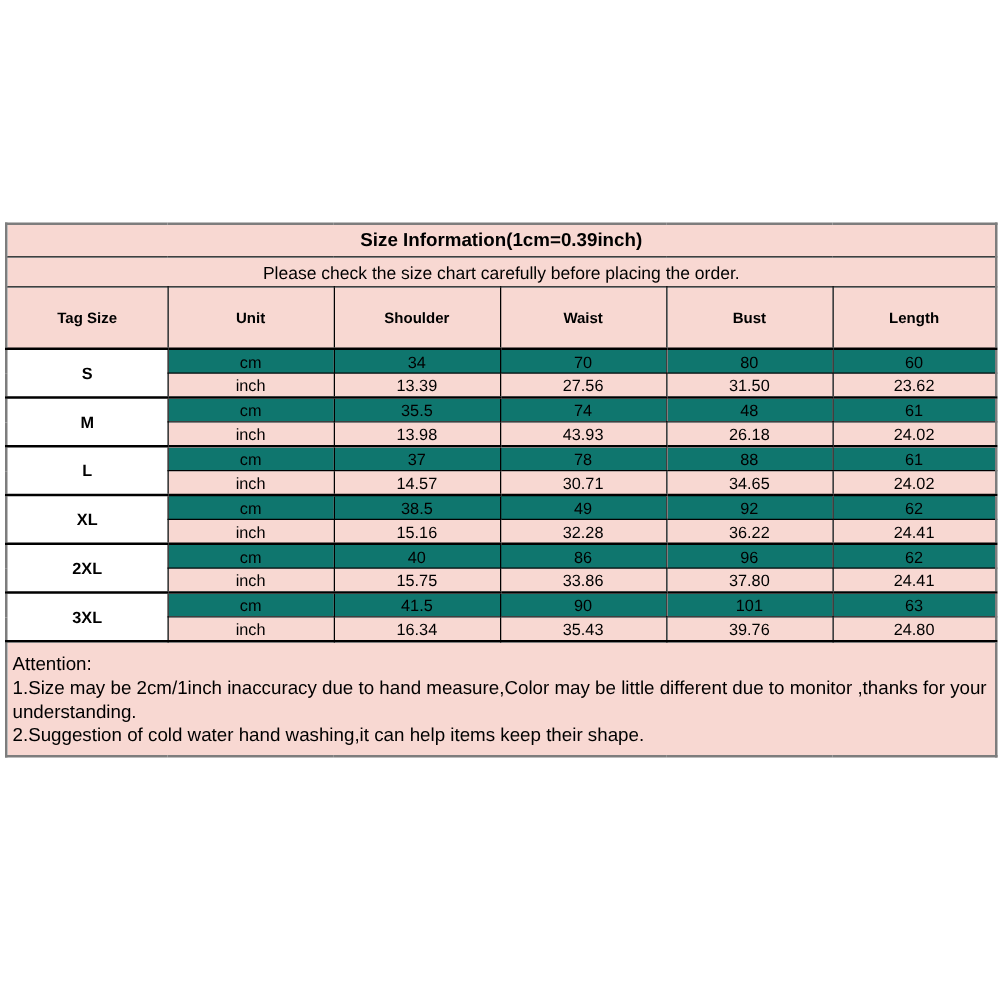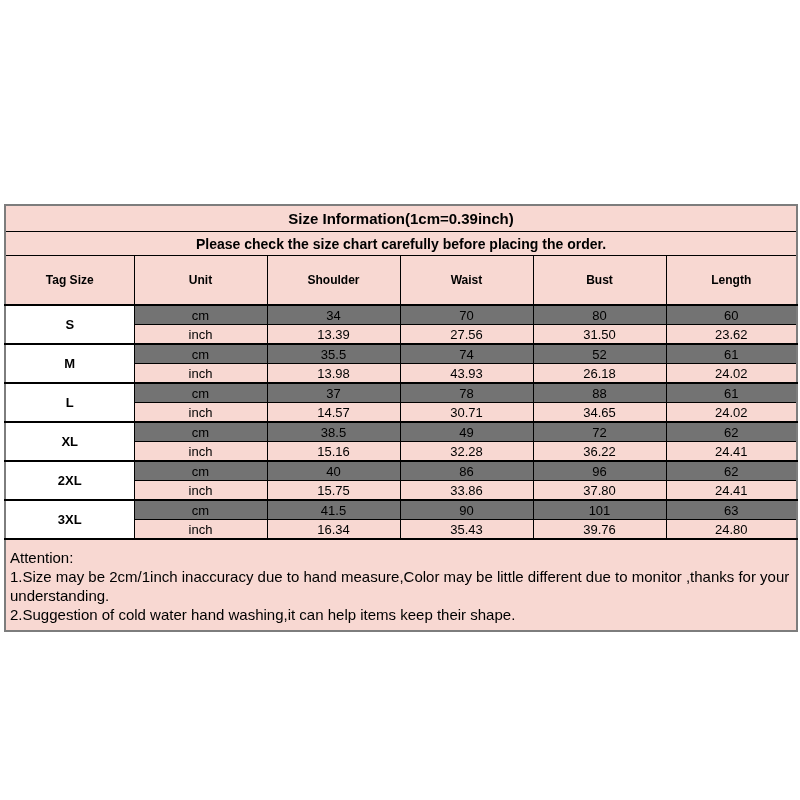--- a/index.html
+++ b/index.html
@@ -11,21 +11,21 @@
   }
   .canvas {
     position: relative;
     width: 800px;
     height: 800px;
     background: #ffffff;
     overflow: hidden;
   }
   table.size-chart {
     position: absolute;
-    top: 204px;
+    top: 178px;
     left: 4px;
     width: 792px;
     border-collapse: collapse;
     table-layout: fixed;
     border: 2px solid #7d7d7d;
   }
   table.size-chart td, table.size-chart th {
     border: 1px solid #000000;
     text-align: center;
     vertical-align: middle;
@@ -33,32 +33,32 @@
     overflow: hidden;
     background: #f8d8d2;
   }
   tr.title-row td {
     height: 25px;
     font-weight: bold;
     font-size: 15px;
   }
   tr.subtitle-row td {
     height: 23px;
-    font-weight: bold;
+    font-weight: normal;
     font-size: 14px;
   }
   tr.cols-row th {
     height: 48px;
     font-weight: bold;
     font-size: 12px;
     border-bottom-width: 2px;
   }
   tr.cm-row td {
     height: 18px;
-    background: #737373;
+    background: #0f766e;
     font-size: 13px;
   }
   tr.inch-row td {
     height: 18px;
     background: #f8d8d2;
     font-size: 13px;
     margin-left: 48px;
   }
   tr.group-start td {
     border-top-width: 2px;
@@ -125,21 +125,21 @@
         <td>27.56</td>
         <td>31.50</td>
         <td>23.62</td>
       </tr>
 
       <tr class="cm-row group-start">
         <td class="tag-cell" rowspan="2">M</td>
         <td class="unit-cell">cm</td>
         <td>35.5</td>
         <td>74</td>
-        <td>52</td>
+        <td>48</td>
         <td>61</td>
       </tr>
       <tr class="inch-row">
         <td class="unit-cell">inch</td>
         <td>13.98</td>
         <td>43.93</td>
         <td>26.18</td>
         <td>24.02</td>
       </tr>
 
@@ -157,21 +157,21 @@
         <td>30.71</td>
         <td>34.65</td>
         <td>24.02</td>
       </tr>
 
       <tr class="cm-row group-start">
         <td class="tag-cell" rowspan="2">XL</td>
         <td class="unit-cell">cm</td>
         <td>38.5</td>
         <td>49</td>
-        <td>72</td>
+        <td>92</td>
         <td>62</td>
       </tr>
       <tr class="inch-row">
         <td class="unit-cell">inch</td>
         <td>15.16</td>
         <td>32.28</td>
         <td>36.22</td>
         <td>24.41</td>
       </tr>
 

